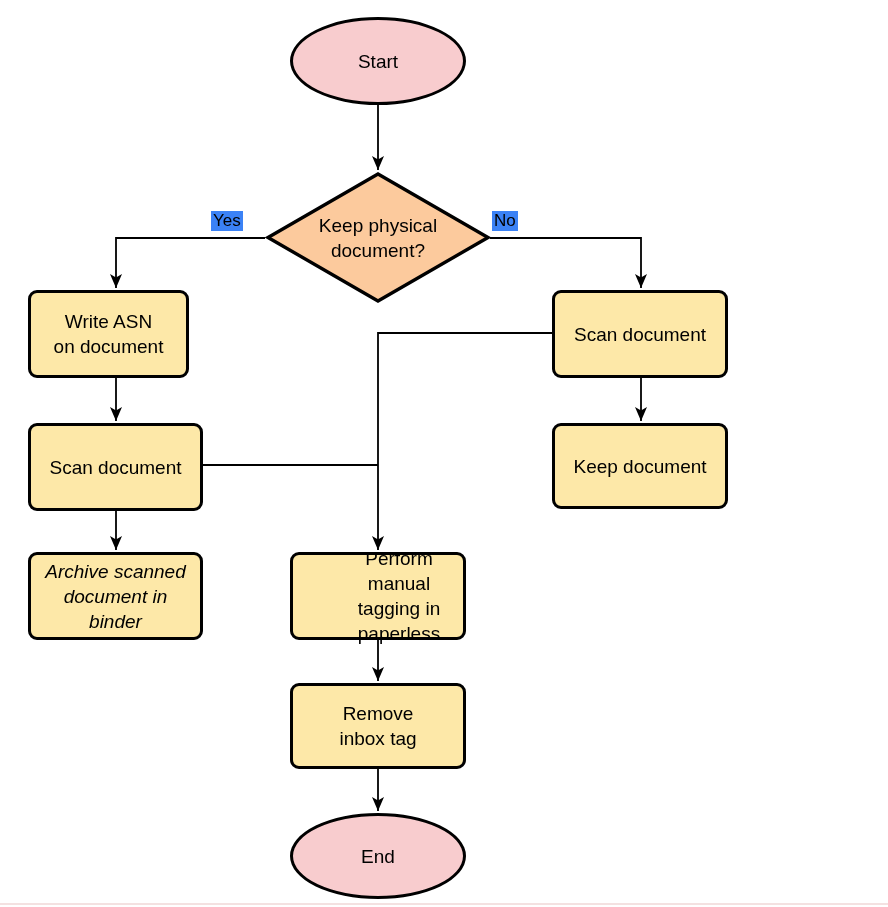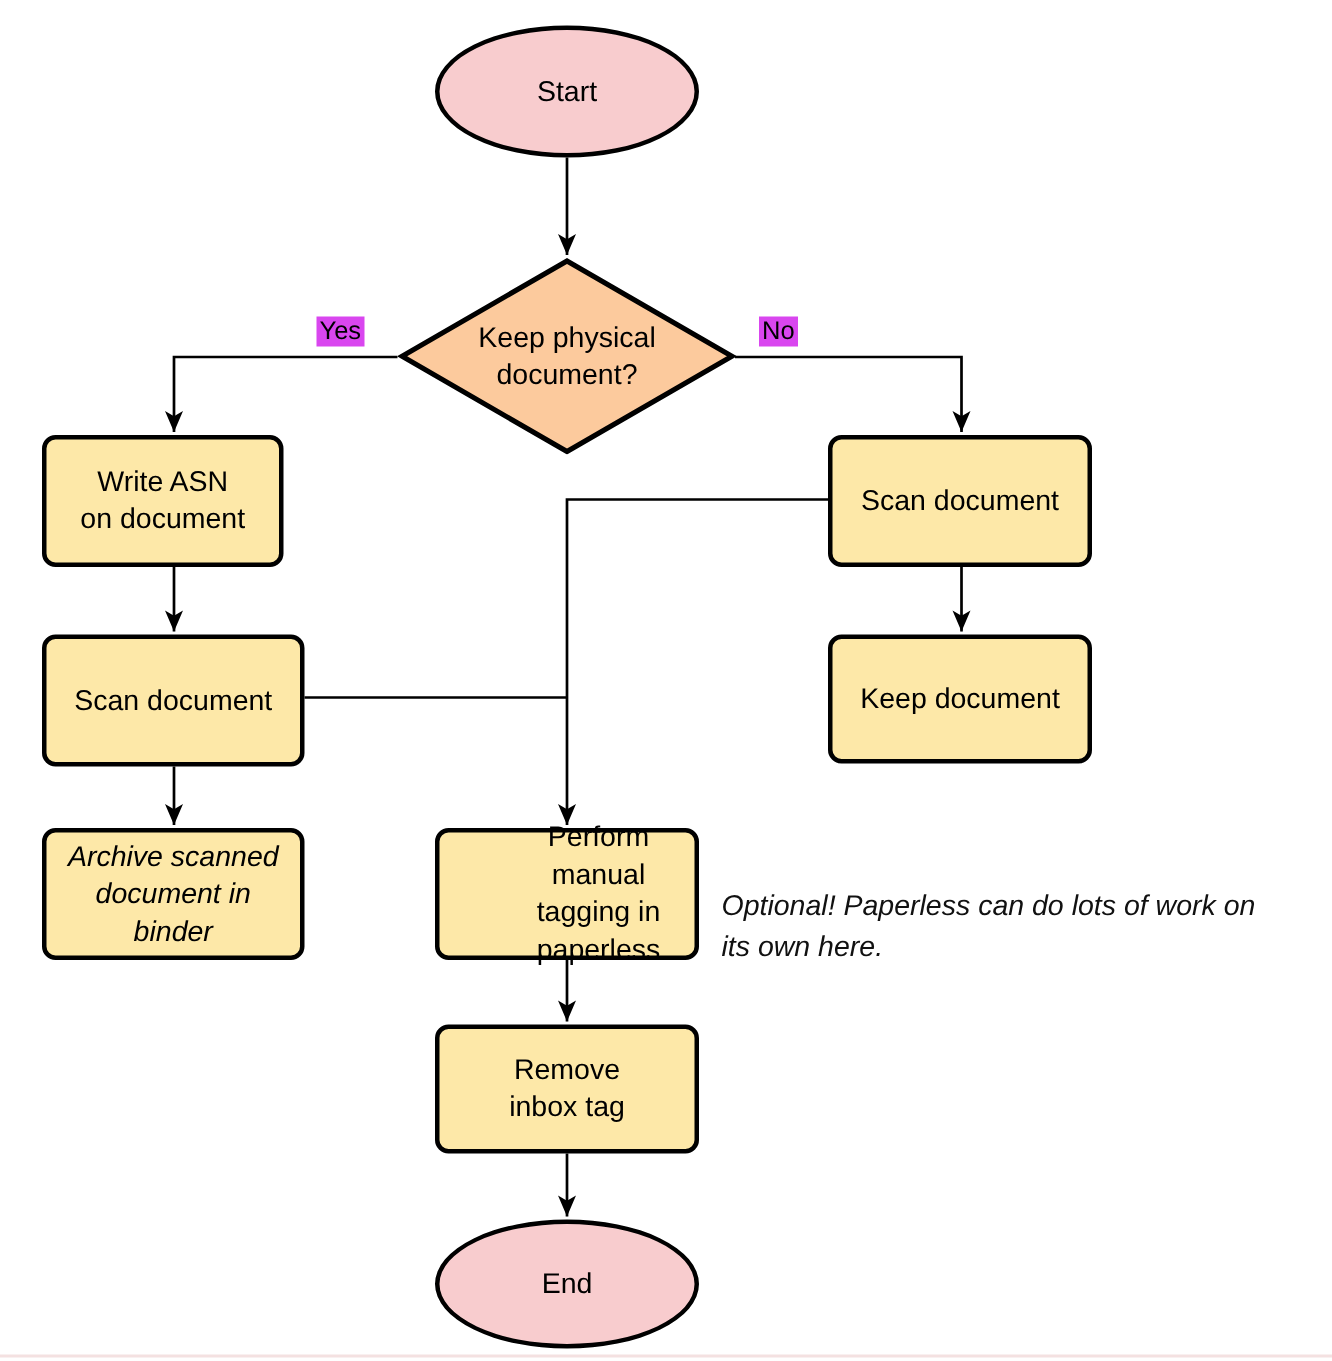--- a/index.html
+++ b/index.html
@@ -20,21 +20,21 @@
     text-align:center;font-size:19px;line-height:25px;white-space:pre-line;
     box-sizing:border-box;color:var(--text);
   }
   .process{background:var(--process-fill);border:3px solid var(--stroke);border-radius:9px;}
   .terminal{background:var(--terminal-fill);border:3px solid var(--stroke);border-radius:50%;}
   .decision{background:transparent;border:none;}
   .decision svg{position:absolute;left:0;top:0;}
   .decision .lbl{position:relative;z-index:1;}
   .edge-label{
     position:absolute;font-size:17px;line-height:20px;color:var(--text);
-    background:#d946ef;padding:0 2px;
+    background:#3b82f6;padding:0 2px;
   }
   .annotation{
     position:absolute;left:481px;top:591px;width:400px;
     font-size:19px;line-height:27px;font-style:italic;white-space:pre-line;
     color:#111111;
   }
   .bottom-line{
     position:absolute;left:0;top:903px;width:888px;height:2px;background:#f4e1e1;
   }
 </style>
@@ -69,21 +69,21 @@
     </svg>
     <span class="lbl">Keep physical
 document?</span>
   </div>
 
   <div class="node terminal" style="left:290px;top:17px;width:176px;height:88px;">
     <span>Start</span>
   </div>
 
   <div class="edge-label" style="left:211px;top:211px;">Yes</div>
-  <div class="edge-label" style="left:506px;top:211px;">No</div>
+  <div class="edge-label" style="left:492px;top:211px;">No</div>
 
   <div class="node process" style="left:28px;top:290px;width:161px;height:88px;">
     <span>Write ASN
 on document</span>
   </div>
 
   <div class="node process" style="left:552px;top:290px;width:176px;height:88px;">
     <span>Scan document</span>
   </div>
 
@@ -100,22 +100,20 @@
 document in
 binder</span>
   </div>
 
   <div class="node process" style="left:290px;top:552px;width:176px;height:88px;padding-left:42px;">
     <span>Perform manual
 tagging in
 paperless</span>
   </div>
 
-  <div class="annotation">Optional! Paperless can do lots of work on
-its own here.</div>
 
   <div class="node process" style="left:290px;top:683px;width:176px;height:86px;">
     <span>Remove
 inbox tag</span>
   </div>
 
   <div class="node terminal" style="left:290px;top:813px;width:176px;height:86px;">
     <span>End</span>
   </div>
 

